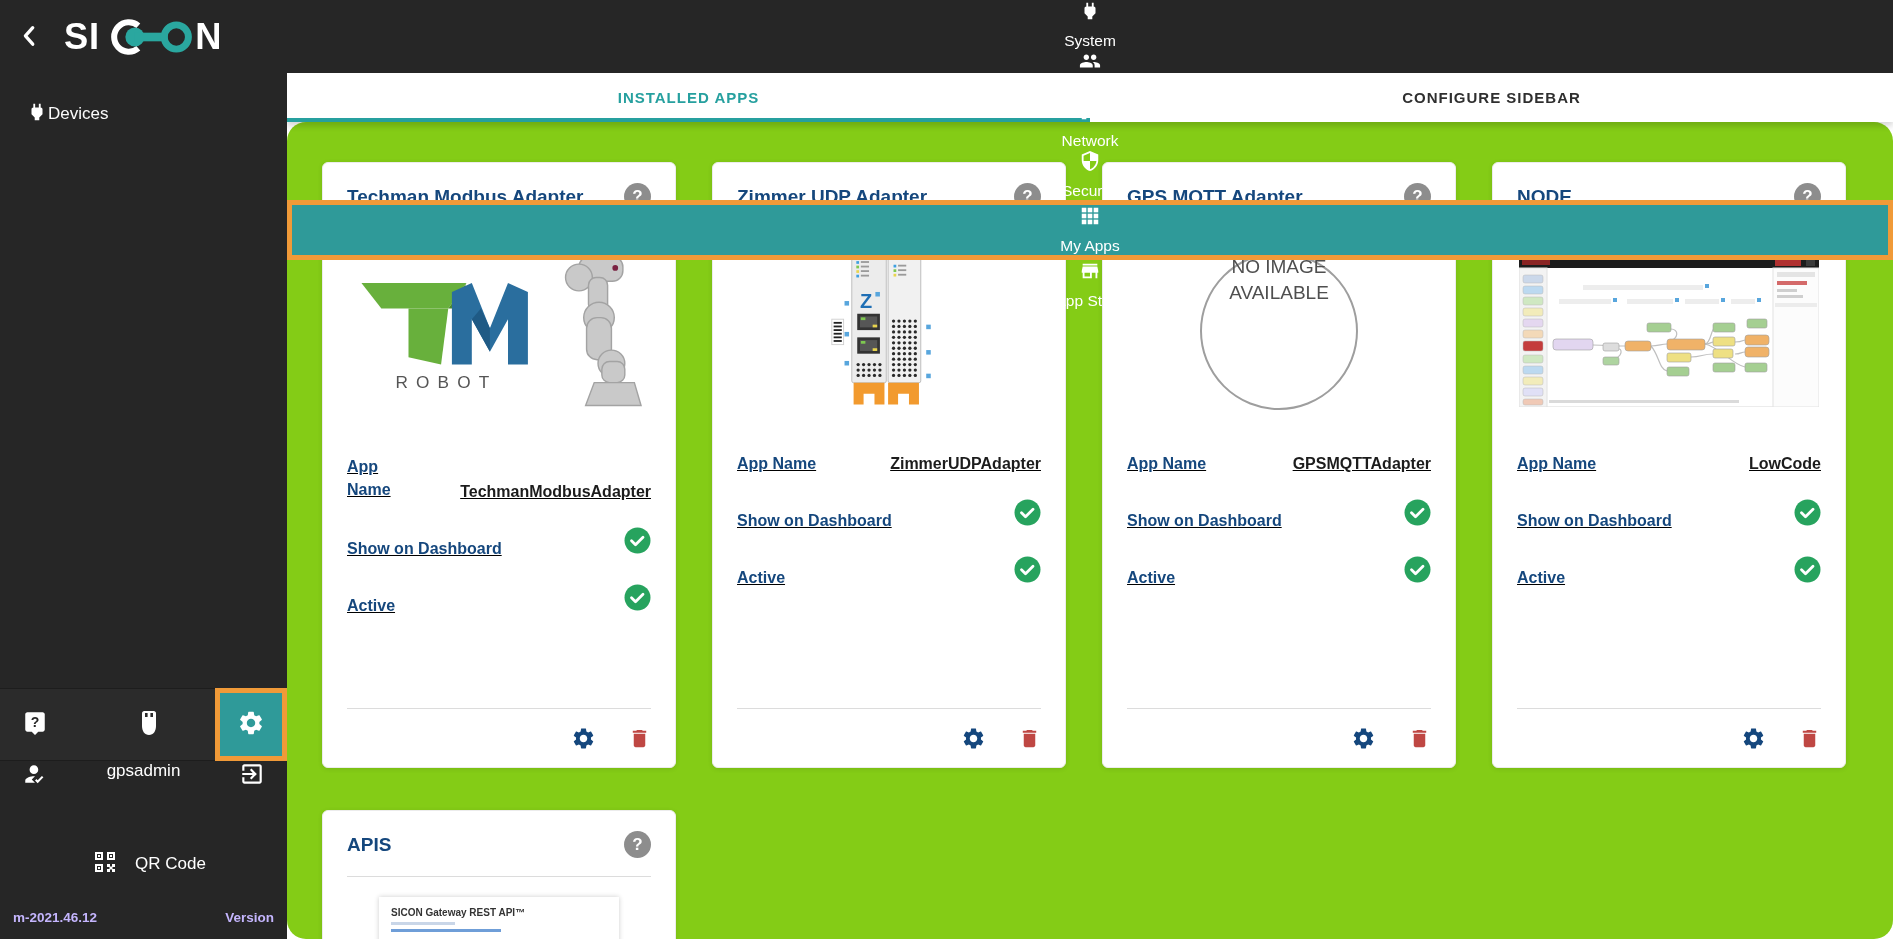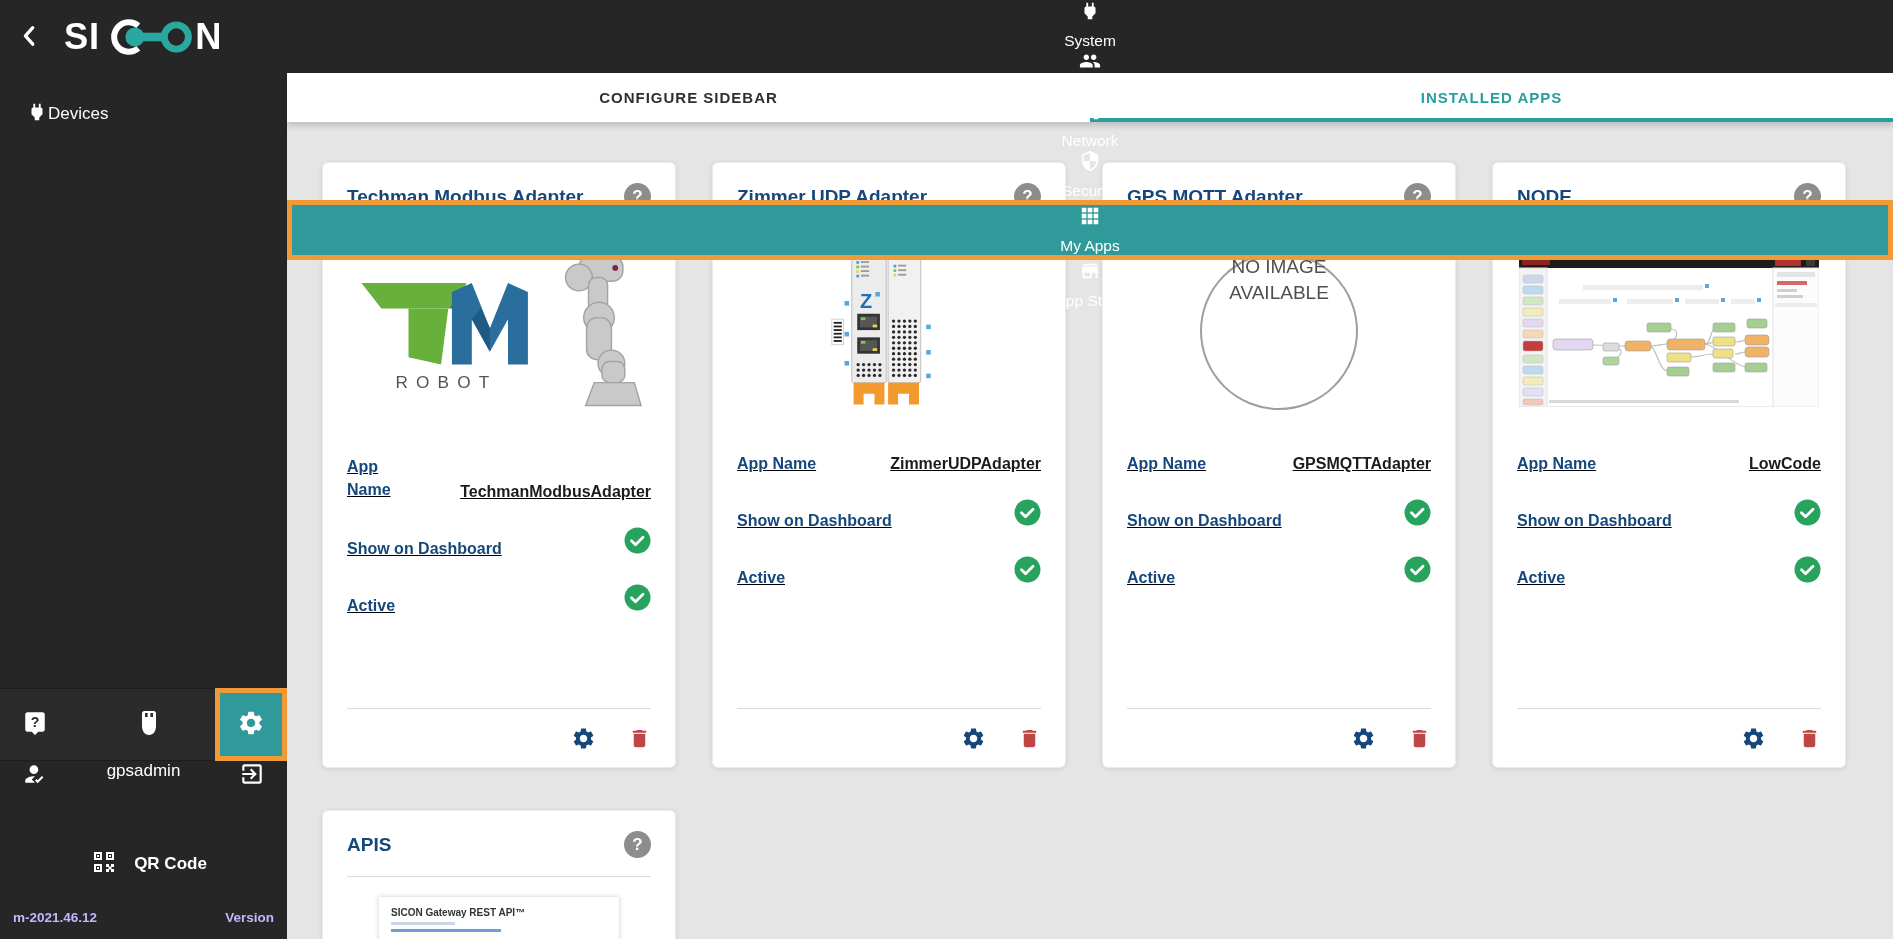--- a/index.html
+++ b/index.html
@@ -19,38 +19,38 @@
   .sidebar-footer { margin-top:auto; }
   .icons-row { height:73px; background:#2b2b2b; border-top:1px solid #1d1d1d; border-bottom:1px solid #1d1d1d;
     display:flex; align-items:center; padding-left:20px; }
   .footer-icon { width:30px; display:flex; justify-content:center; }
   .usb-slot { margin-left:84px; }
   .gear-box { margin-left:auto; width:72px; height:73px; background:#2f9a99; border:5px solid #f09a38;
     display:flex; align-items:center; justify-content:center; cursor:pointer; }
   .user-row { height:72px; display:flex; align-items:flex-start; padding:0 22px; }
   .user-name { flex:1; text-align:center; font-size:17px; }
   .qr-row { height:62px; display:flex; align-items:center; justify-content:center; gap:18px;
-    font-size:17px; font-weight:bold; cursor:pointer;margin-left:12px; }
+    font-size:17px; font-weight:normal; cursor:pointer;margin-left:12px; }
   .version-row { height:44px; display:flex; align-items:center; justify-content:space-between;
     padding:0 13px; color:#c4b5fd; font-size:13.5px; font-weight:bold; }
   
   .topnav { position:absolute; left:287px; top:0; width:1606px; height:73px; background:#262626;
     display:flex; z-index:5;flex-direction:column; }
   .nav-item { flex:1; display:flex; flex-direction:column; align-items:center; justify-content:center;
     gap:6px; color:#fff; font-size:15.5px; cursor:pointer; }
   .nav-item.active { background:#2f9a99; border:5px solid #f09a38; }
   
   .tabbar { position:absolute; left:287px; top:73px; width:1606px; height:49px; background:#fff;
     display:flex; box-shadow:0 4px 6px rgba(0,0,0,0.16); z-index:4; }
   .tab { flex:1; display:flex; align-items:center; justify-content:center; font-size:15px; font-weight:bold;
     letter-spacing:1px; color:#2f2f2f; position:relative; cursor:pointer; }
   .tab.active { color:#26a09f; }
   .tab.active::after { content:""; position:absolute; left:0; right:0; bottom:0; height:4px; background:#26a09f; }
   
-  .content { position:absolute; left:287px; top:122px; width:1606px; height:817px; background:#e5e5e5; z-index:1; }
+  .content { position:absolute; left:287px; top:122px; width:1606px; height:817px; background:#84cc16; z-index:1;border-radius:19px; }
   .cards-row { display:flex; gap:36px; padding:40px 0 0 35px; }
   .card { width:354px; background:#fff; border:1px solid #ececec; border-radius:6px;
     box-shadow:0 1px 5px rgba(0,0,0,0.10); padding:20px 24px 0; display:flex; flex-direction:column; }
   .main-card { height:606px; }
   .card-head { display:flex; align-items:center; justify-content:space-between; flex:none; }
   .card-title { color:#15477d; font-size:19px; font-weight:bold; }
   .help-badge { width:27px; height:27px; border-radius:50%; background:#8d8d8d; color:#fff;
     font-weight:bold; font-size:17px; display:flex; align-items:center; justify-content:center; cursor:pointer; flex:none; }
   .card-divider { height:1px; background:#dcdcdc; margin-top:18px; flex:none; }
   .card-image { height:204px; display:flex; align-items:center; justify-content:center; gap:10px; flex:none; }
@@ -215,25 +215,25 @@
   </div>
   <div class="nav-item">
     <span><svg width="24" height="22" viewBox="0 0 24 24" fill="#fff">
           <path d="M20 4H4v2h16V4zm1 10v-2l-1-5H4l-1 5v2h1v6h10v-6h4v6h2v-6h1zm-9 4H6v-4h6v4z"></path>
         </svg></span>
     <span>App Store</span>
   </div>
 </nav>
 
 <div class="tabbar">
+  <div class="tab active">
+    <span>INSTALLED APPS</span>
+  </div>
   <div class="tab">
     <span>CONFIGURE SIDEBAR</span>
-  </div>
-  <div class="tab active">
-    <span>INSTALLED APPS</span>
   </div>
 </div>
 
 <main class="content">
   <div class="cards-row">
 
     <section class="card main-card">
       <div class="card-head">
         <span class="card-title">Techman Modbus Adapter</span>
         <span class="help-badge">?</span>

